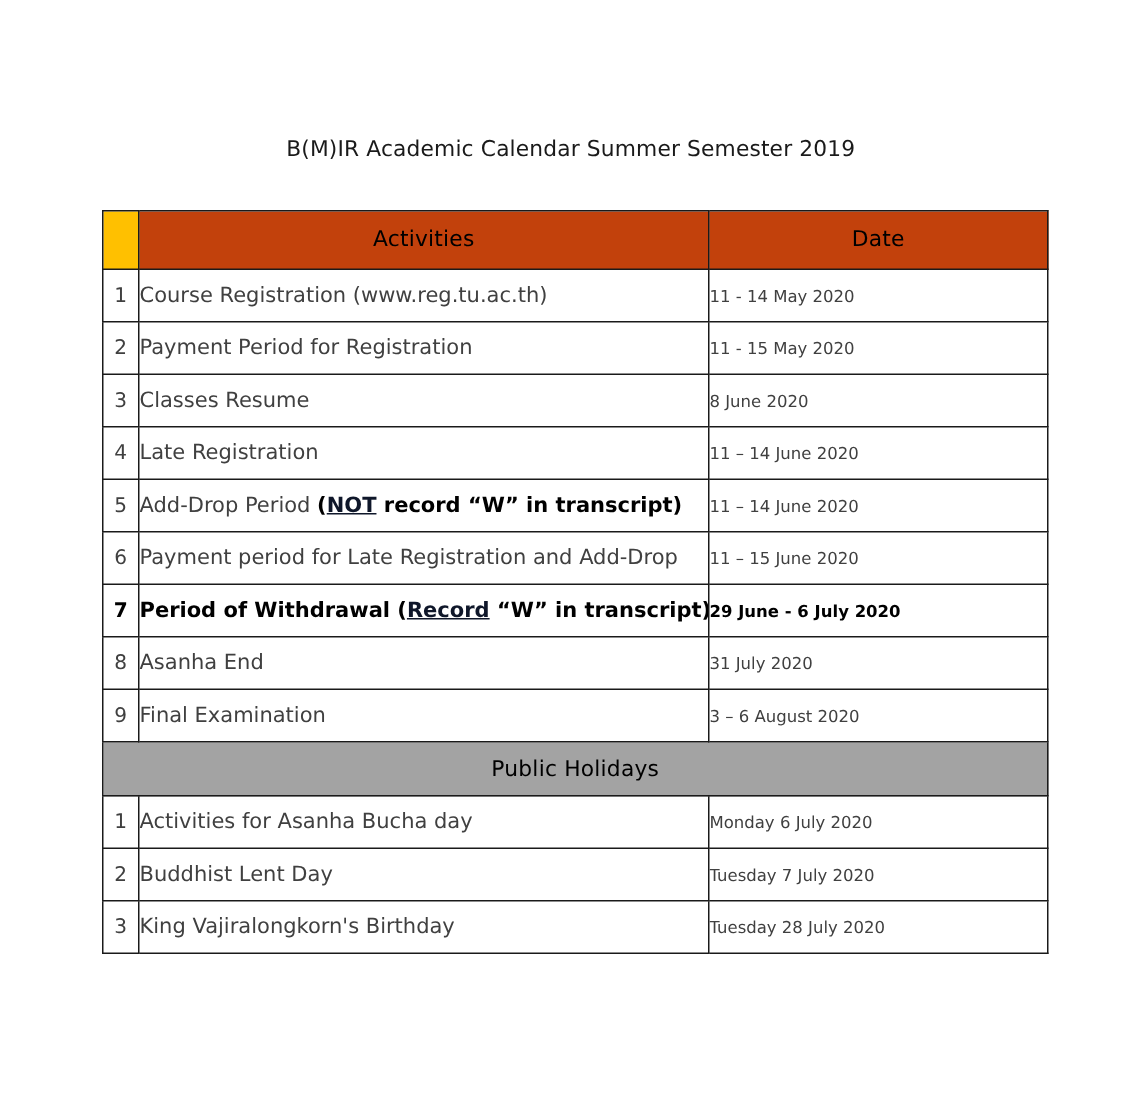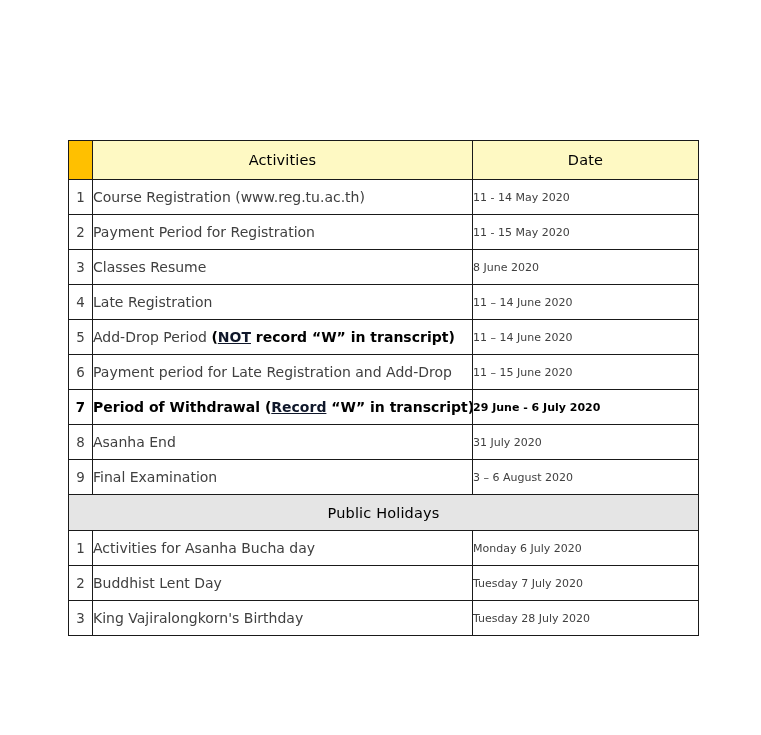--- a/index.html
+++ b/index.html
@@ -55,32 +55,32 @@
   .calendar-table td,
   .calendar-table th {
     border: 1px solid #1a1a1a;
     padding: 0;
     vertical-align: middle;
     font-weight: normal;
   }
 
   
   .hdr-cell {
-    background: #fef9c3;
+    background: #c2410c;
     height: 38px;
     color: #000000;
     text-align: center;
     font-size: 14.5px;
     letter-spacing: 0.15px;
   }
   .hdr-cell.blank { background: #FFC000; }
 
   
   .section-band {
-    background: #e5e5e5;
+    background: #a3a3a3;
     height: 35px;
     color: #000000;
     text-align: center;
     font-size: 14.5px;
     letter-spacing: 0.15px;
   }
 
   
   .row-num {
     height: 34px;
@@ -118,20 +118,21 @@
 
   
   .rt-bold { font-weight: bold; color: #000000; }
   .rt-bold-underline { font-weight: bold; color: #0f172a; text-decoration: underline; text-align: right; }
 </style>
 </head>
 <body>
 
 <div class="page">
 
+  <div class="doc-title">B(M)IR Academic Calendar Summer Semester 2019</div>
 
   <table class="calendar-table">
     <colgroup>
       <col class="col-num">
       <col class="col-act">
       <col class="col-date">
     </colgroup>
     <thead>
       <tr>
         <th class="hdr-cell blank"></th>

